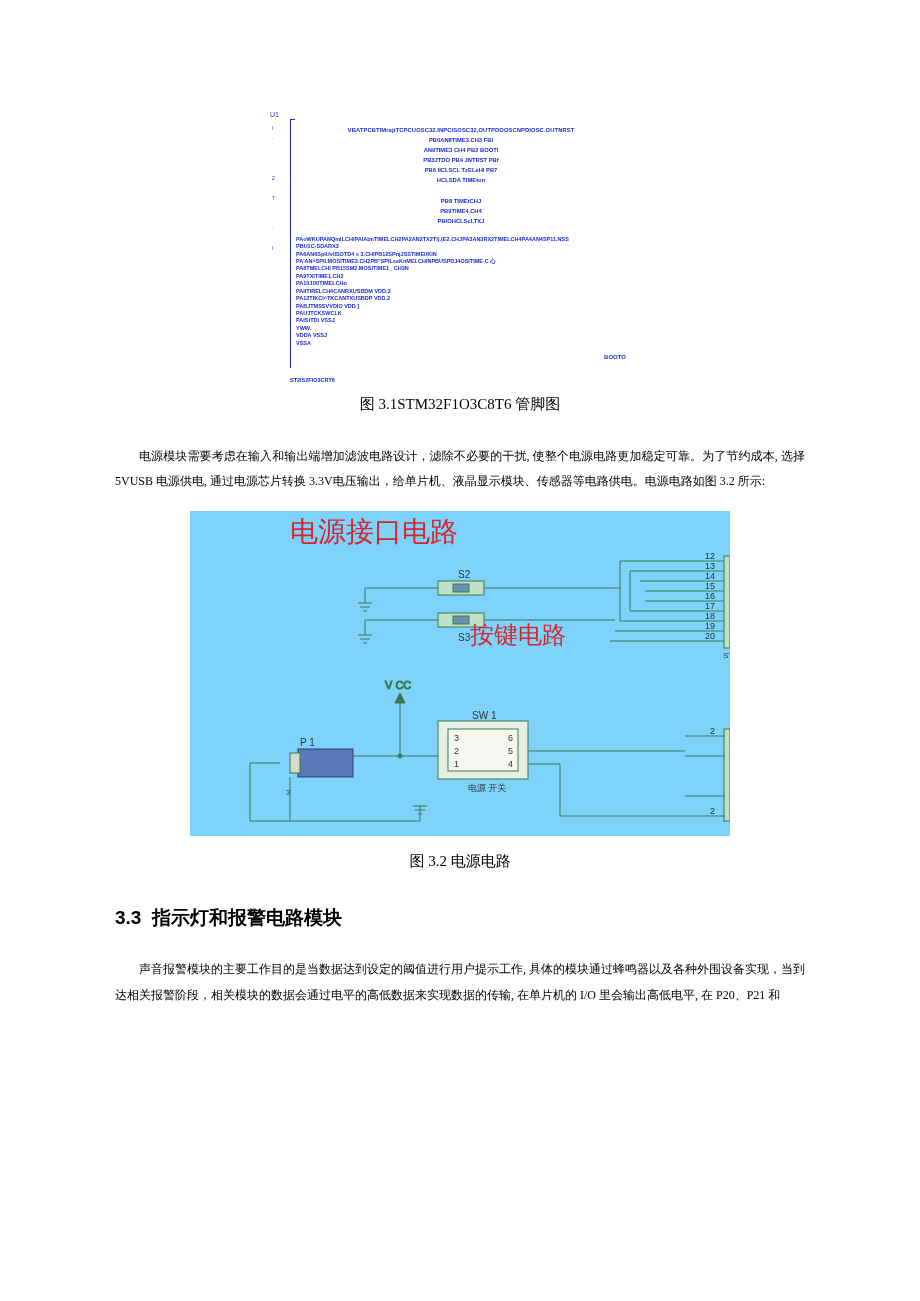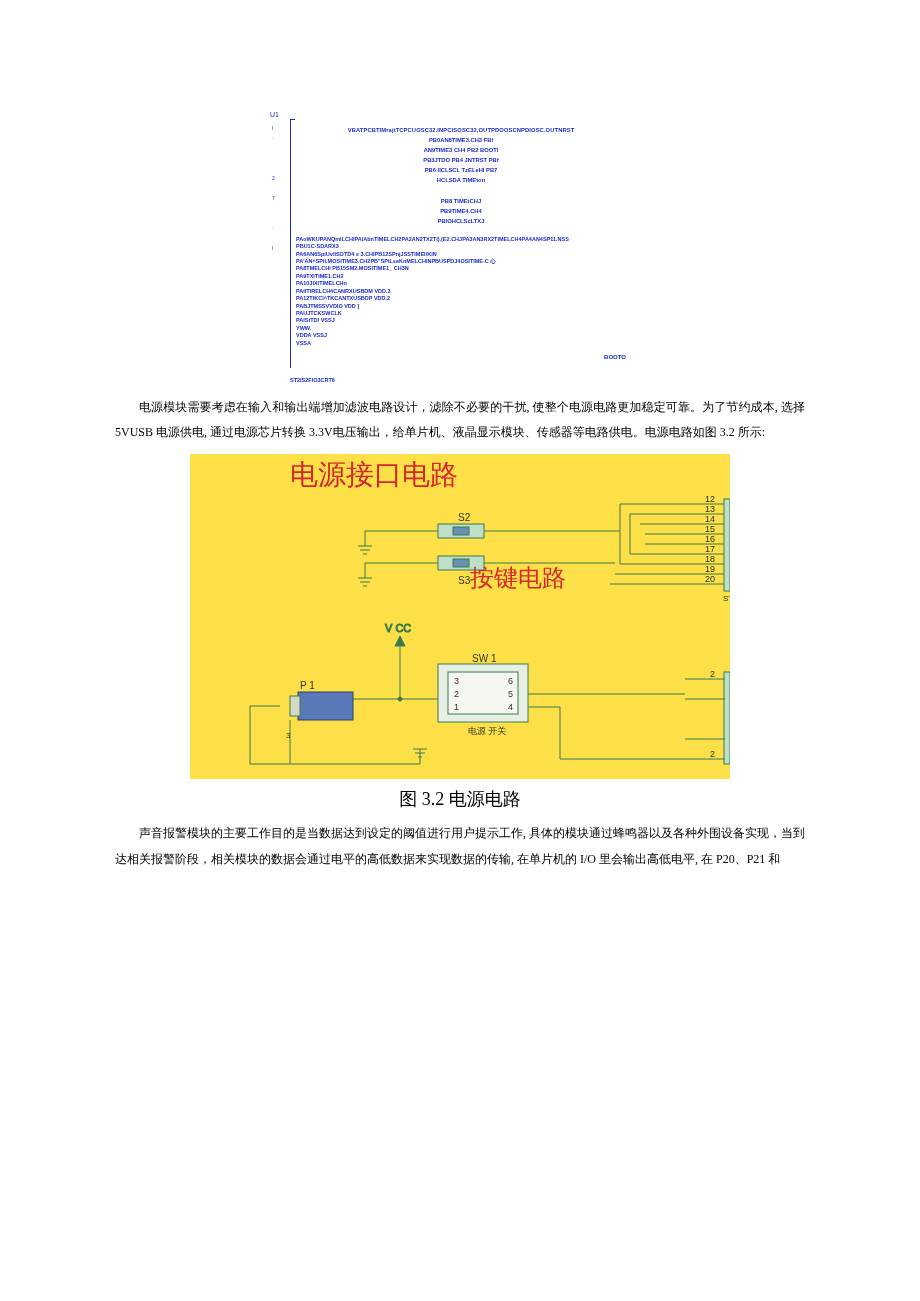--- a/index.html
+++ b/index.html
@@ -81,22 +81,22 @@
   .body-para {
     font-size: 12px;
     line-height: 2.15;
     text-align: justify;
     text-indent: 2em;
     margin: 0 0 2px 0;
   }
   .body-para .it { font-style: italic; font-family:"Times New Roman",serif;}
   .circuit-wrap {
     width: 540px;
-    margin: 8px auto;
-    background: #fde047;
+    margin: 16px auto;
+    background: #7dd3fc;
     position: relative;
   }
   .circuit-title {
     color: #d6262d;
     font-family: "SimSun",serif;
     font-size: 28px;
     text-align: left;
     padding-left: 100px;
     padding-top: 2px;
   }
@@ -104,21 +104,21 @@
   .btn-label {
     color: #d6262d;
     font-family: Liberation Mono, monospace;
     font-size: 24px;
     position: absolute;
     left: 280px;
     top: 108px;
   }
   .fig2-caption {
     text-align: center;
-    font-size: 18px;
+    font-size: 15px;
     margin: 6px 0 10px 0;
   }
 </style>
 </head>
 <body>
 
 <div class="page">
 
   <div class="pin-diagram">
     <div class="sidecol">
@@ -165,20 +165,23 @@
         <div>PAIStTDl                    VSSJ</div>
         <div>   YWW.</div>
         <div>  VDDA  VSSJ</div>
         <div>  VSSA</div>
       </div>
       <div class="booto">BOOTO</div>
     </div>
     <div class="footer">ST2IS2FlO3CRT6</div>
   </div>
 
+  <div class="fig-caption">
+    <span>图 3.1</span><span class="en">STM32F1O3C8T6</span><span> 管脚图</span>
+  </div>
 
 
   <p class="body-para">电源模块需要考虑在输入和输出端增加滤波电路设计，滤除不必要的干扰, 使整个电源电路更加稳定可靠。为了节约成本, 选择 5VUSB 电源供电, 通过电源芯片转换 3.3V电压输出，给单片机、液晶显示模块、传感器等电路供电。电源电路如图 3.2 所示:</p>
 
   <div class="circuit-wrap">
     <div class="circuit-title">电源接口电路</div>
     <div class="btn-label">按键电路</div>
     <svg class="circuit-svg" width="540" height="285" viewBox="0 0 540 285">
 
       <g stroke="#3b7a4f" stroke-width="1" fill="none">
@@ -295,16 +298,19 @@
         <line x1="223" y1="255" x2="237" y2="255"></line>
         <line x1="225" y1="259" x2="235" y2="259"></line>
         <line x1="228" y1="263" x2="232" y2="263"></line>
         <polyline points="90,212 60,212 60,270 100,270"></polyline>
       </g>
     </svg>
   </div>
 
   <div class="fig2-caption">图 3.2 电源电路</div>
 
+  <div class="section-heading">
+    <span>3.3</span>&nbsp;&nbsp;<span>指示灯和报警电路模块</span>
+  </div>
 
   <p class="body-para">声音报警模块的主要工作目的是当数据达到设定的阈值进行用户提示工作, 具体的模块通过蜂鸣器以及各种外围设备实现，当到达相关报警阶段，相关模块的数据会通过电平的高低数据来实现数据的传输, 在单片机的 I/O 里会输出高低电平, 在 P20、P21 和</p>
 
 </div>
 
 </body></html>

